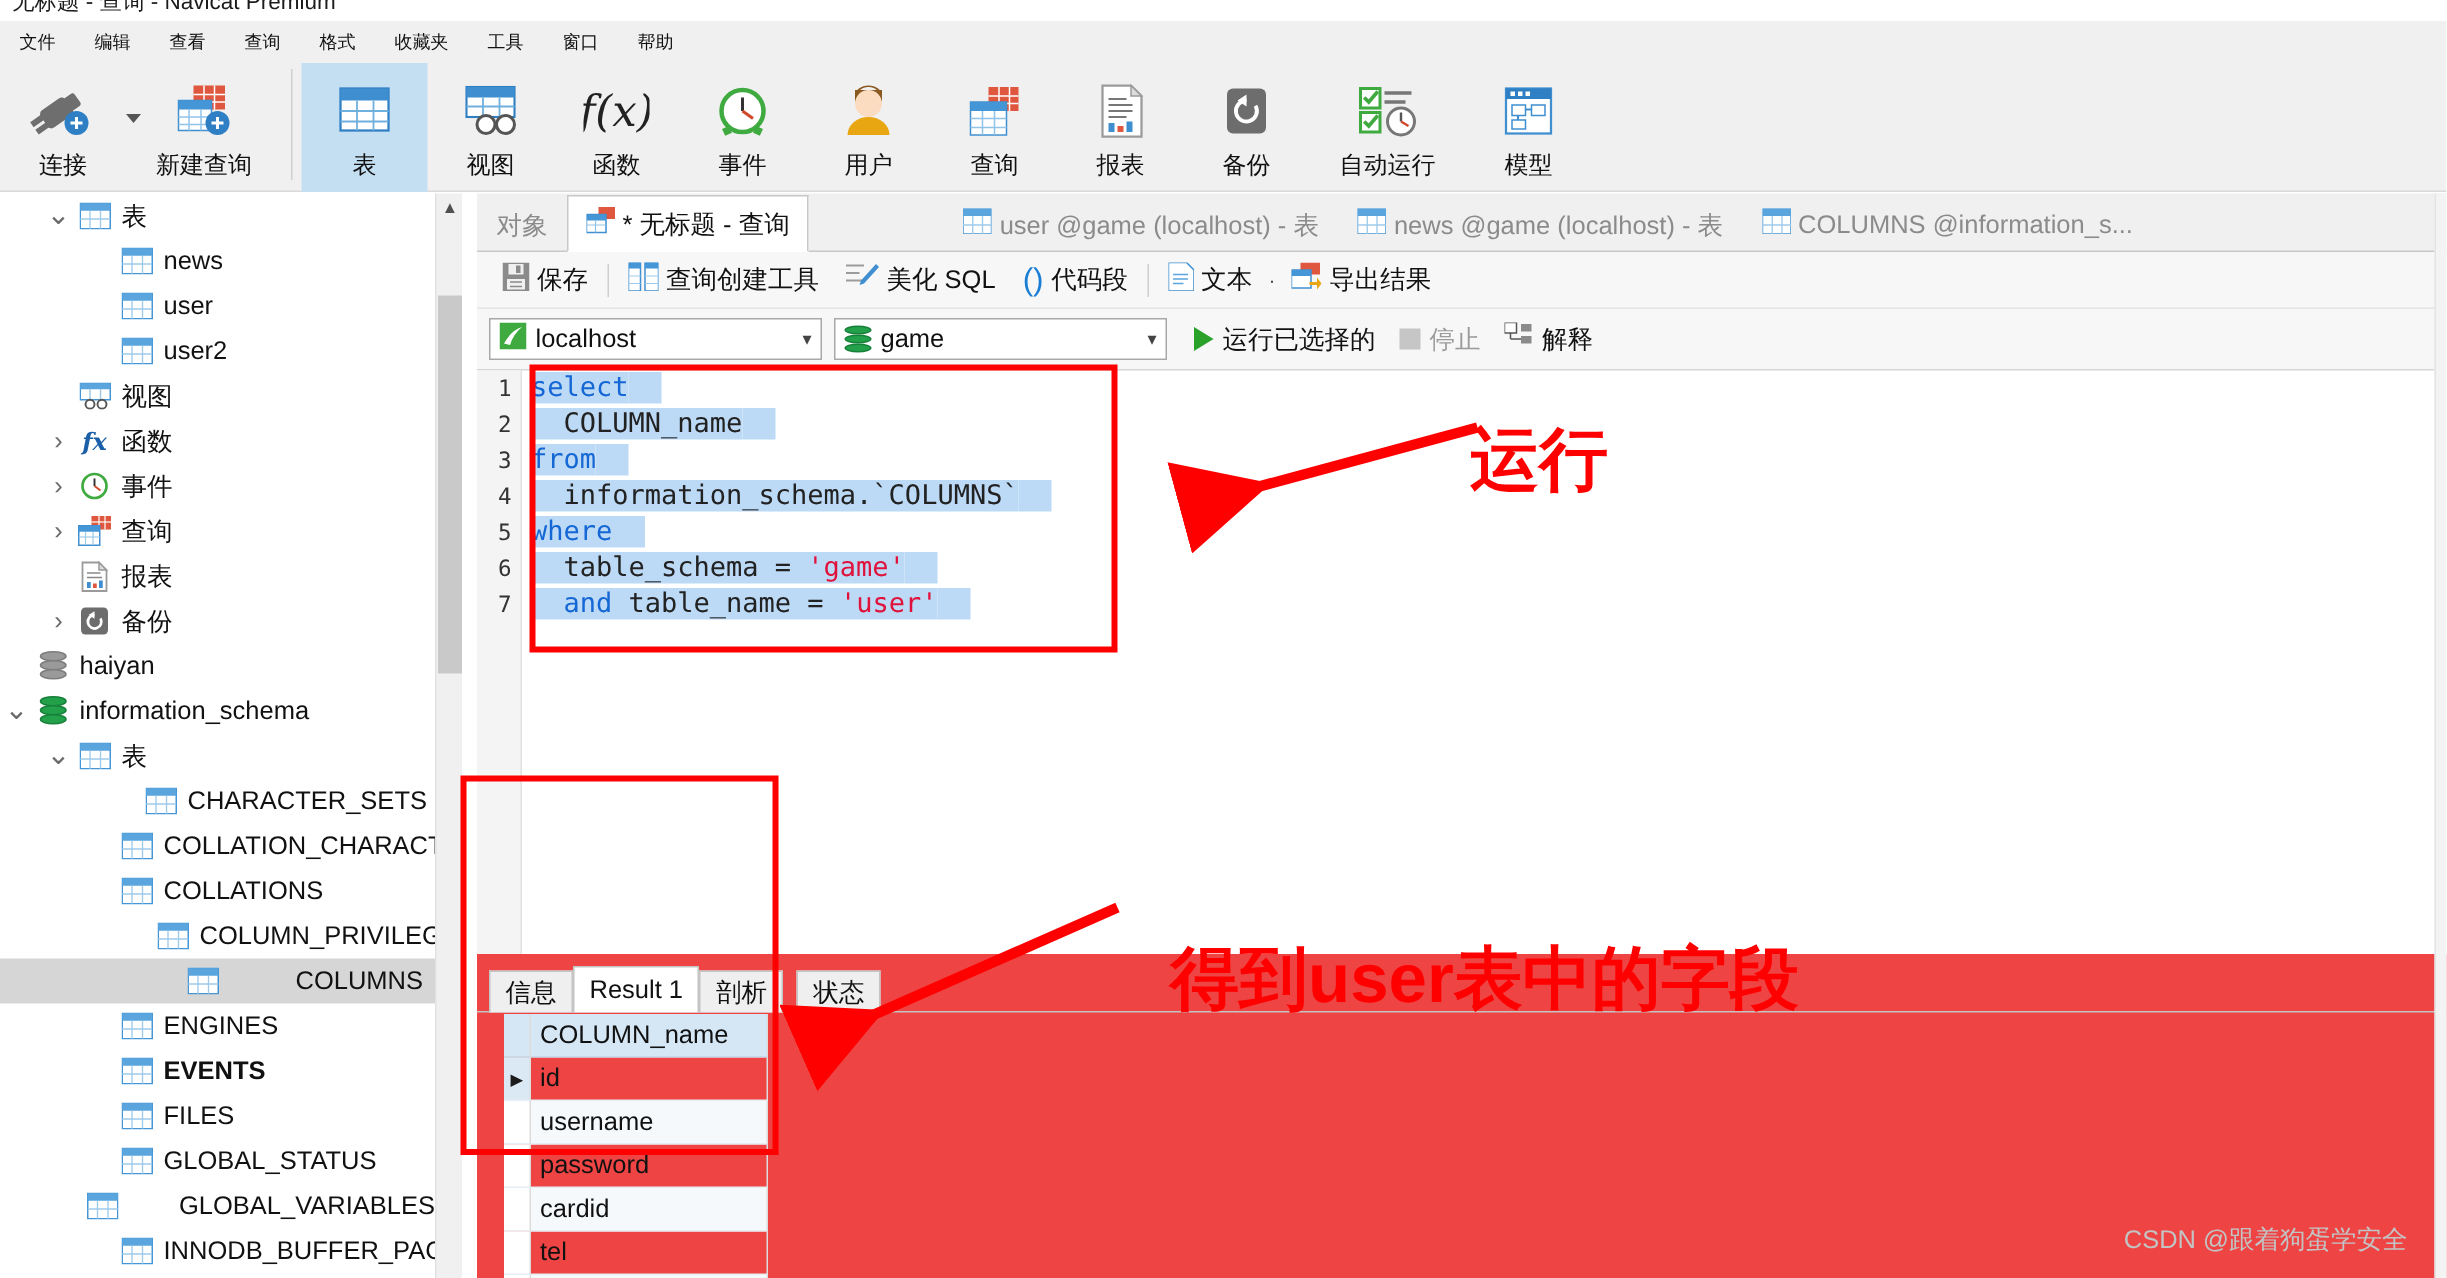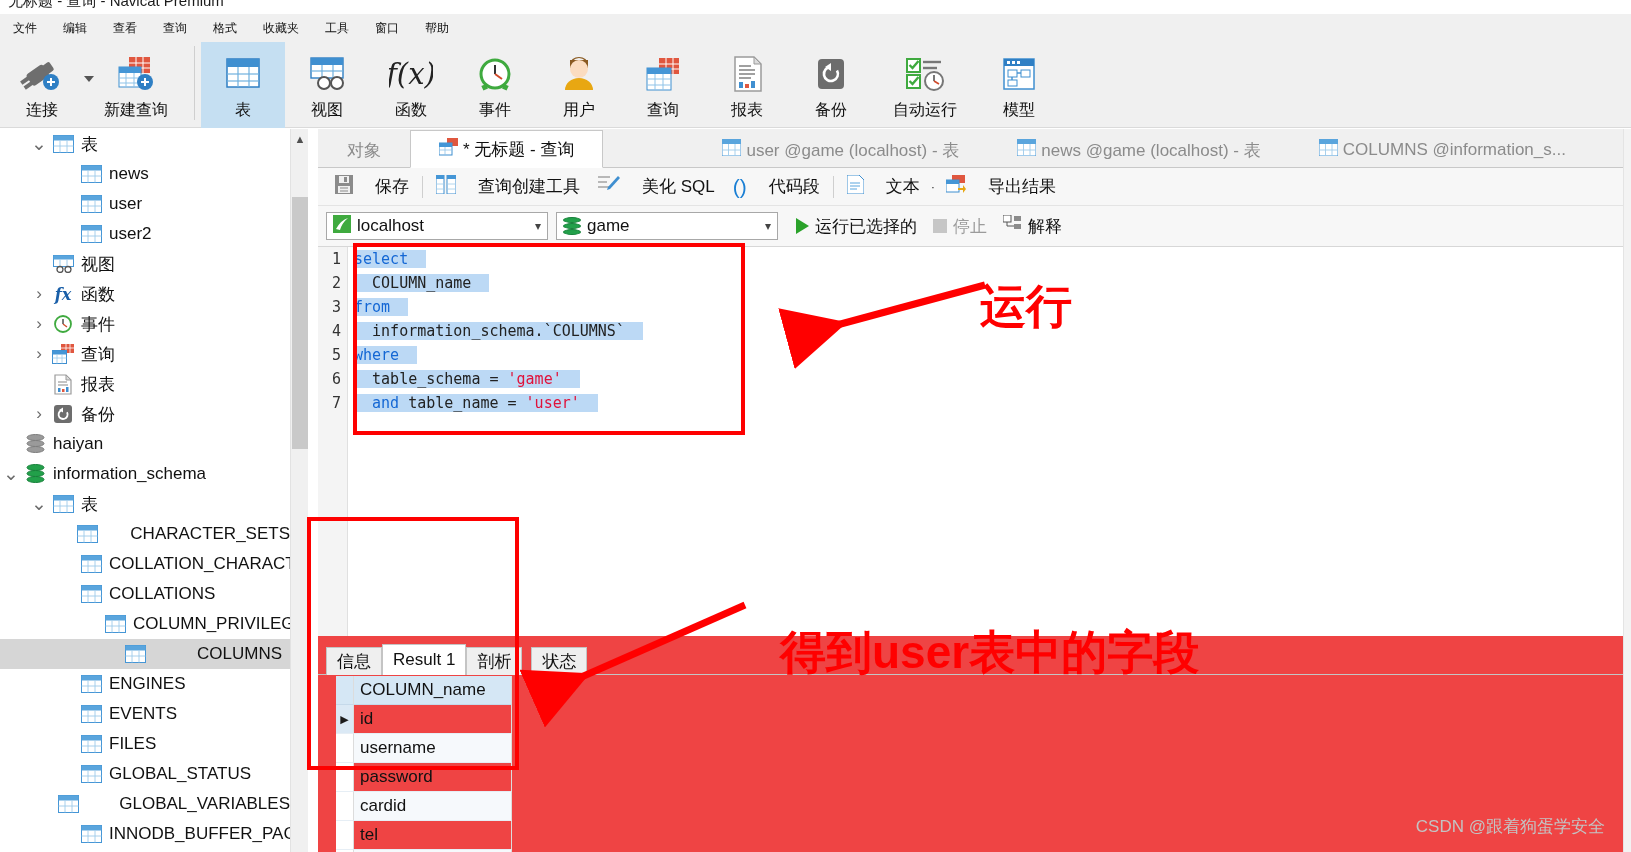--- a/index.html
+++ b/index.html
@@ -97,35 +97,35 @@
   
   .rightpane { position: absolute; left: 318px; top: 129px; width: 1313px; height: 723px; background: #fff; }
 
   .tabstrip {
     position: absolute; left: 0; top: 0; width: 1313px; height: 39px;
     background: #f0f0f0; display: flex; align-items: flex-end;
     border-bottom: 1px solid #c8c8c8;
   }
   .tab {
     height: 34px; display: flex; align-items: center; gap: 5px;
-    padding: 0 28px; font-size: 17px; color: #8b8b8b; white-space: nowrap;
+    padding: 0 12px; font-size: 17px; color: #8b8b8b; white-space: nowrap;
     border: 1px solid transparent; cursor: default;
   }
   .tab.active {
     background: #ffffff; color: #111;
     border: 1px solid #c8c8c8; border-bottom-color: #ffffff;
     margin-bottom: -1px; height: 38px;
   }
 
   .qtoolbar {
     position: absolute; left: 0; top: 39px; width: 1313px; height: 38px;
     background: #f7f7f7; display: flex; align-items: center; padding-left: 8px;
     border-bottom: 1px solid #e4e4e4;
   }
-  .qt-btn { display: flex; align-items: center; gap: 22px; padding: 0 9px; height: 30px; font-size: 17px; color: #111; white-space: nowrap; cursor: default; }
+  .qt-btn { display: flex; align-items: center; gap: 5px; padding: 0 9px; height: 30px; font-size: 17px; color: #111; white-space: nowrap; cursor: default; }
   .qt-sep { width: 1px; height: 22px; background: #cfcfcf; margin: 0 4px; }
   .qt-dot { font-size: 13px; color: #333; margin: 0 2px; }
 
   .connbar {
     position: absolute; left: 0; top: 77px; width: 1313px; height: 40px;
     background: #f7f7f7; display: flex; align-items: center; padding-left: 8px;
   }
   .combo {
     height: 28px; background: #fff; border: 1px solid #a8a8a8;
     display: flex; align-items: center; gap: 6px; padding: 0 6px;
@@ -151,21 +151,21 @@
     background: #f4f4f4; border-right: 1px solid #e0e0e0;
   }
   .gnum {
     height: 24px; line-height: 24px; text-align: right; padding-right: 6px;
     font-family: "DejaVu Sans Mono", "Liberation Mono", monospace;
     font-size: 15px; color: #333;
   }
   .code {
     position: absolute; left: 36px; top: 0; width: 1270px;
     font-family: "DejaVu Sans Mono", "Liberation Mono", monospace;
-    font-size: 15px;
+    font-size: 18px;
   }
   .cline { height: 24px; line-height: 24px; white-space: pre; }
   .cline .sel { background: #bcd9f5; }
   .kw { color: #1467d4; }
   .str { color: #e0113a; }
   .pl { color: #222; }
 
   
   .respanel { position: absolute; left: 0; top: 507px; width: 1313px; height: 216px; background: #ef4444; }
   .restabs {
@@ -610,21 +610,21 @@
               <rect x="0.5" y="0.5" width="20" height="5" fill="#5aa5dd"></rect>
               <g stroke="#9ecbea" stroke-width="0.9">
                 <line x1="0.5" y1="11" x2="20.5" y2="11"></line>
                 <line x1="7" y1="5.5" x2="7" y2="17.5"></line>
                 <line x1="14" y1="5.5" x2="14" y2="17.5"></line>
               </g>
             </svg>
           </span>
           <span class="tlab">表</span>
         </div>
-        <div class="tree-row" style="padding-left: 28px; justify-content: space-between;">
+        <div class="tree-row" style="padding-left: 72px;">
           <span class="tw none"></span>
           <span class="tico">
             <svg width="21" height="18" viewBox="0 0 21 18">
               <rect x="0.5" y="0.5" width="20" height="17" fill="#fff" stroke="#4596d6"></rect>
               <rect x="0.5" y="0.5" width="20" height="5" fill="#5aa5dd"></rect>
               <g stroke="#9ecbea" stroke-width="0.9">
                 <line x1="0.5" y1="11" x2="20.5" y2="11"></line>
                 <line x1="7" y1="5.5" x2="7" y2="17.5"></line>
                 <line x1="14" y1="5.5" x2="14" y2="17.5"></line>
               </g>
@@ -700,21 +700,21 @@
               <rect x="0.5" y="0.5" width="20" height="5" fill="#5aa5dd"></rect>
               <g stroke="#9ecbea" stroke-width="0.9">
                 <line x1="0.5" y1="11" x2="20.5" y2="11"></line>
                 <line x1="7" y1="5.5" x2="7" y2="17.5"></line>
                 <line x1="14" y1="5.5" x2="14" y2="17.5"></line>
               </g>
             </svg>
           </span>
           <span class="tlab">ENGINES</span>
         </div>
-        <div class="tree-row" style="padding-left: 56px;">
+        <div class="tree-row" style="padding-left: 56px; font-weight: bold;">
           <span class="tw none"></span>
           <span class="tico">
             <svg width="21" height="18" viewBox="0 0 21 18">
               <rect x="0.5" y="0.5" width="20" height="17" fill="#fff" stroke="#4596d6"></rect>
               <rect x="0.5" y="0.5" width="20" height="5" fill="#5aa5dd"></rect>
               <g stroke="#9ecbea" stroke-width="0.9">
                 <line x1="0.5" y1="11" x2="20.5" y2="11"></line>
                 <line x1="7" y1="5.5" x2="7" y2="17.5"></line>
                 <line x1="14" y1="5.5" x2="14" y2="17.5"></line>
               </g>

